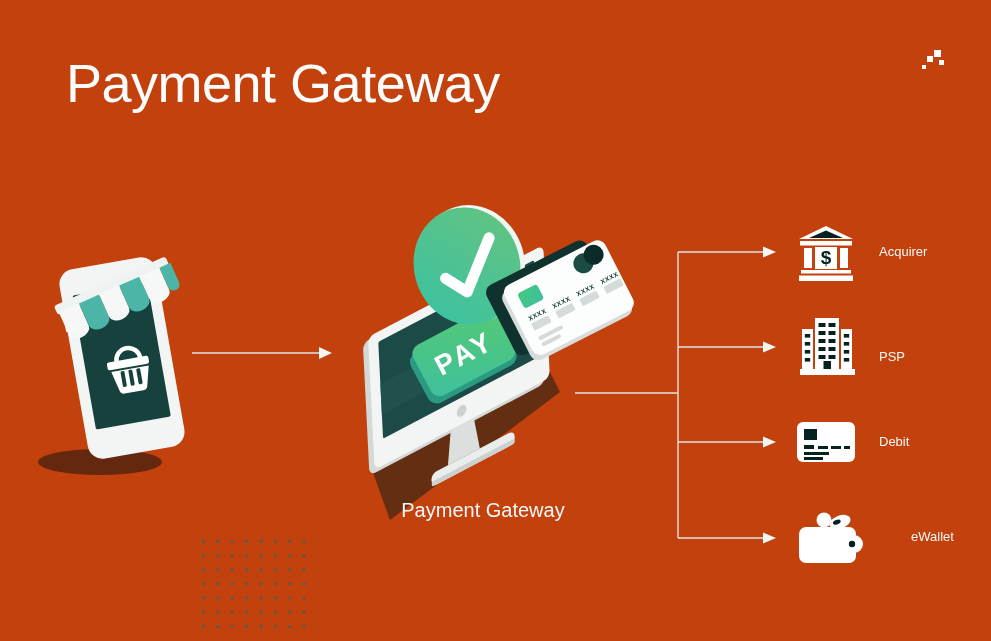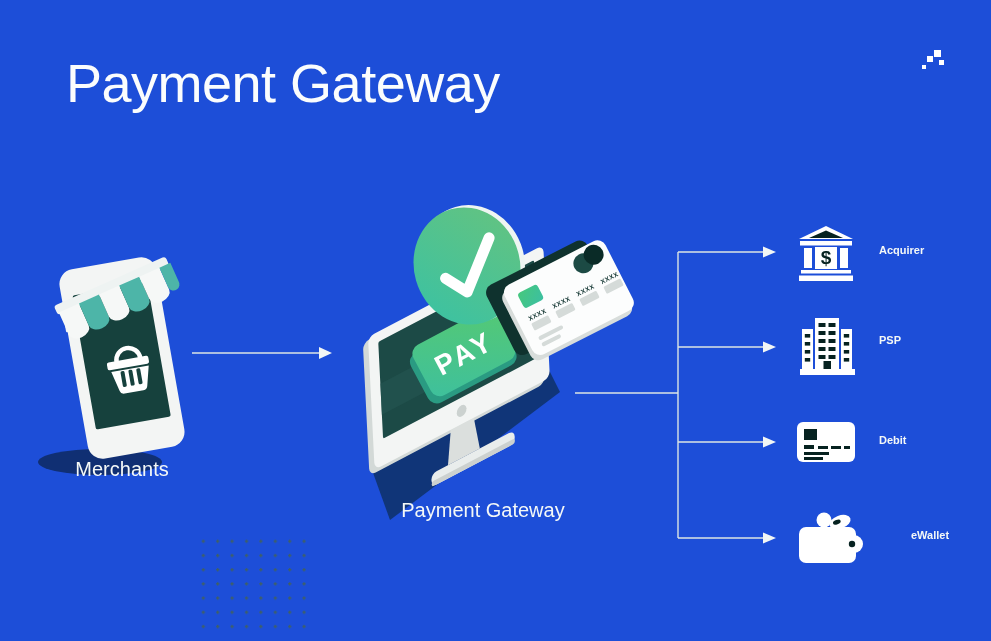--- a/index.html
+++ b/index.html
@@ -1,19 +1,19 @@
 <!DOCTYPE html>
 <html><head>
 <meta charset="utf-8">
 <style>
   html,body{margin:0;padding:0;}
   .canvas{
     position:relative;
     width:991px;height:641px;
-    background:#1d4ed8;
+    background:#c2410c;
     overflow:hidden;
     font-family:"Liberation Sans", sans-serif;
   }
   .page-title{
     position:absolute;left:66px;top:52px;
     font-size:54px;font-weight:400;color:#fbfdfd;letter-spacing:-0.5px;
   }
   .logo{
     position:absolute;left:831px;top:62px;
     font-size:41px;color:#ffffff;letter-spacing:-1px;
@@ -24,24 +24,24 @@
   .px1{left:922px;top:65px;width:4px;height:4px;}
   .px2{left:927px;top:56px;width:6px;height:6px;}
   .px3{left:934px;top:50px;width:7px;height:7px;}
   .px4{left:939px;top:60px;width:5px;height:5px;}
   .node-label{
     position:absolute;color:#f4f8f7;font-size:20px;font-weight:400;text-align:center;
   }
   .merchant-label{left:42px;top:458px;width:160px;}
   .gateway-label{left:383px;top:499px;width:200px;}
   .dest-label{
-    position:absolute;left:879px;color:#f4f8f7;font-size:11px;font-weight:700;text-align:left;
+    position:absolute;left:879px;color:#f4f8f7;font-size:13px;font-weight:400;text-align:left;
   }
   .dest-0{top:244px;}
-  .dest-1{top:334px;}
+  .dest-1{top:349px;}
   .dest-2{top:434px;}
   .dest-3{top:529px;margin-left:32px;}
   svg{position:absolute;left:0;top:0;}
   text{font-family:"Liberation Sans", sans-serif;}
 </style>
 </head>
 <body>
 
 <div class="canvas">
 
@@ -218,20 +218,19 @@
       <g transform="rotate(-20 41 9)">
         <ellipse cx="41" cy="9" rx="11" ry="6.5" fill="#ffffff"></ellipse>
         <ellipse cx="38" cy="8" rx="4" ry="2.2" fill="#062220"></ellipse>
       </g>
       <rect x="0" y="14" width="57" height="36" rx="7" fill="#ffffff"></rect>
       <circle cx="55" cy="31" r="9" fill="#ffffff"></circle>
       <circle cx="53" cy="31" r="3.2" fill="#062220"></circle>
     </g>
   </svg>
 
-  <div class="node-label merchant-label">Merchants</div>
   <div class="node-label gateway-label">Payment Gateway</div>
   <div class="dest-label dest-0">Acquirer</div>
   <div class="dest-label dest-1">PSP</div>
   <div class="dest-label dest-2">Debit</div>
   <div class="dest-label dest-3">eWallet</div>
 
 </div>
 
 </body></html>

